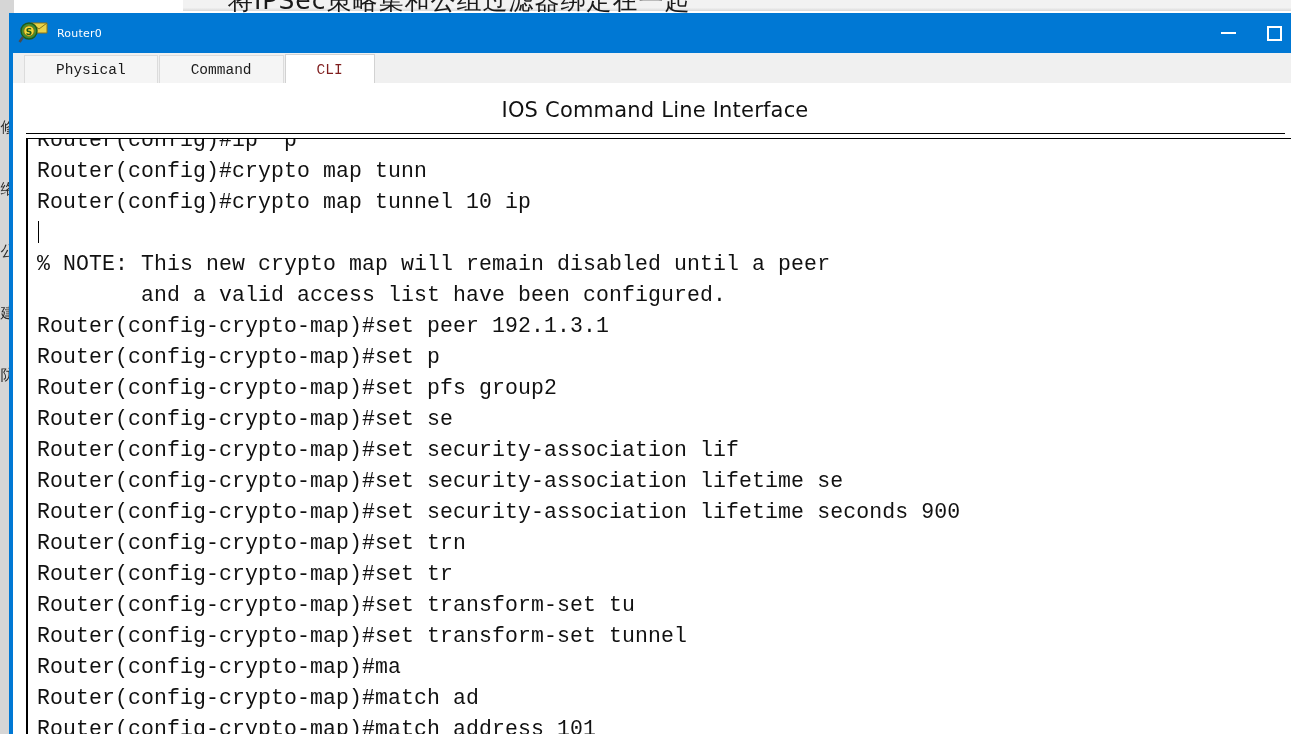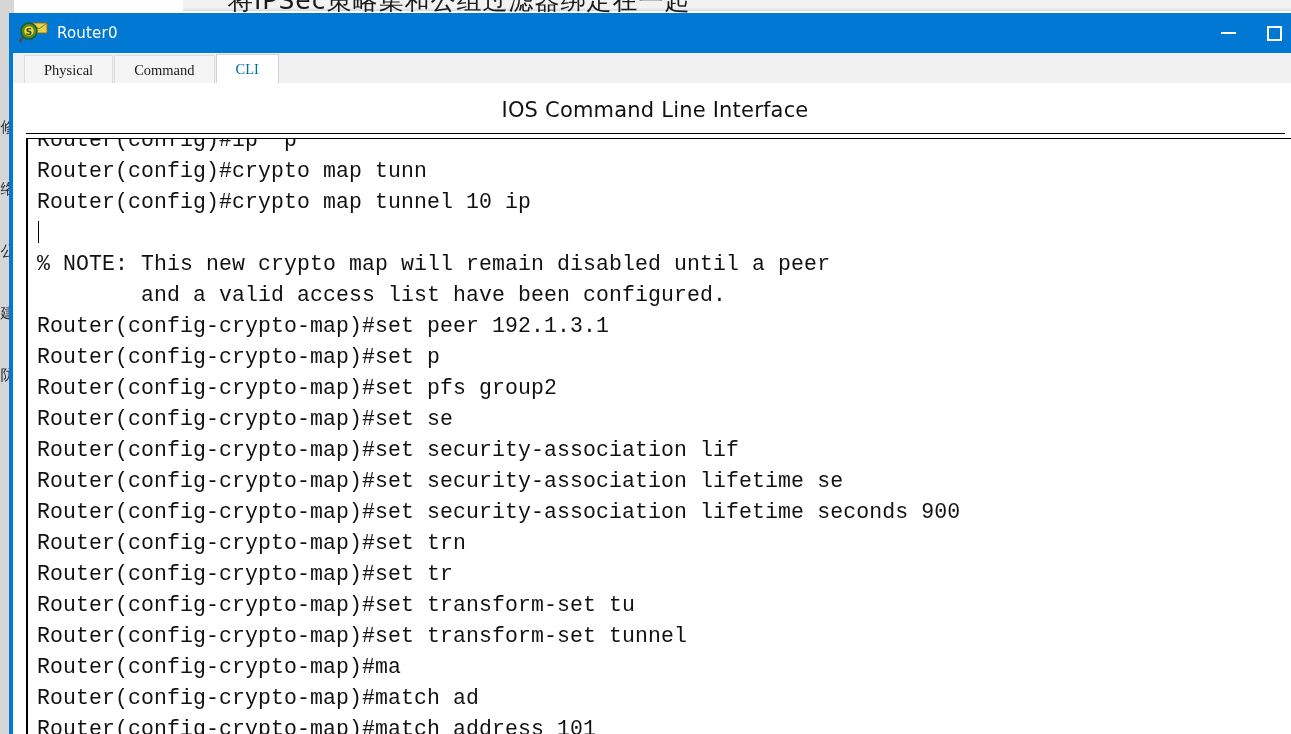--- a/index.html
+++ b/index.html
@@ -140,21 +140,21 @@
     width: 30px;
     height: 26px;
     margin-left: 5px;
     margin-right: 9px;
     position: relative;
     flex: 0 0 auto;
   }
   .title-text {
     color: #ffffff;
     font-family: "DejaVu Sans", sans-serif;
-    font-size: 15px;
+    font-size: 11px;
     letter-spacing: 0.2px;
     white-space: nowrap;
   }
   .win-btns {
     position: absolute;
     right: 0;
     top: 0;
     height: 40px;
     display: flex;
     align-items: center;
@@ -186,38 +186,38 @@
     right: 0;
     height: 31px;
     background: #f0f0f0;
     display: flex;
     align-items: flex-end;
     padding-left: 11px;
     box-sizing: border-box;
   }
   .tab {
     height: 29px;
-    padding: 0 19px;
+    padding: 0 31px;
     display: flex;
     align-items: center;
-    font-family: Liberation Serif, serif;
+    font-family: Liberation Mono, monospace;
     font-size: 14.5px;
     color: #1a1a1a;
     background: #f5f5f5;
     border: 1px solid #dcdcdc;
     border-bottom: none;
     margin-right: 1px;
     box-sizing: border-box;
     white-space: nowrap;
   }
   .tab.active {
     background: #ffffff;
     border-color: #d2d2d2;
     height: 30px;
-    color: #0369a1;
+    color: #7f1d1d;
   }
   .tabstrip-filler {
     flex: 1 1 auto;
     height: 29px;
     background: #f0f0f0;
     border-bottom: 1px solid #ffffff;
   }
 
   
   .cli-panel {

